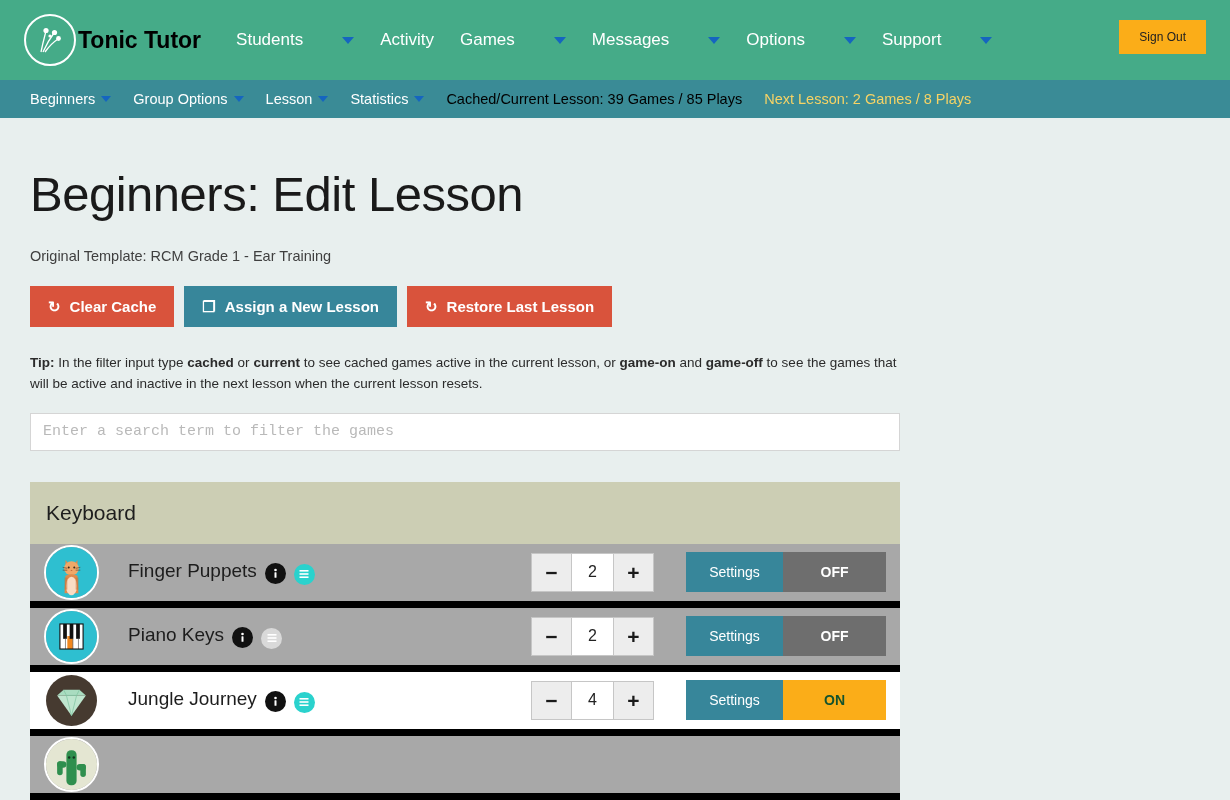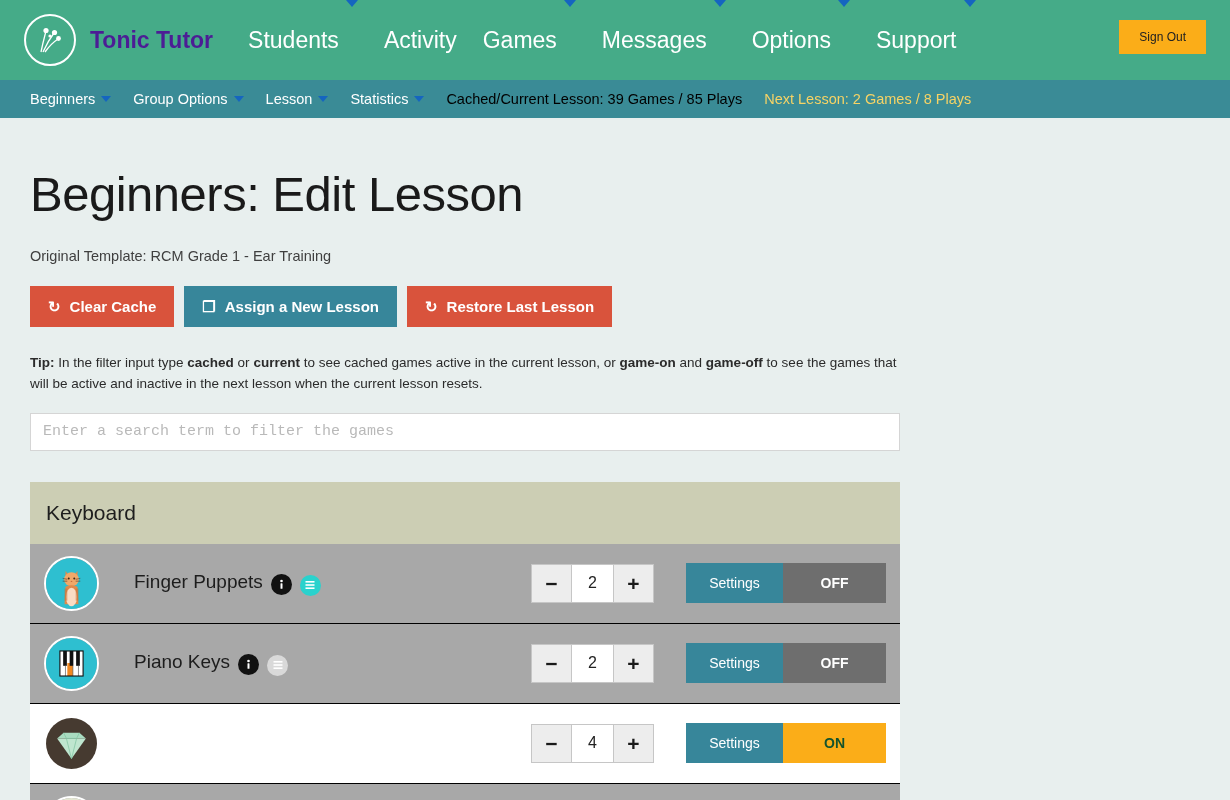--- a/index.html
+++ b/index.html
@@ -22,37 +22,38 @@
     position: relative;
   }
   .logo-mark {
     width: 52px; height: 52px;
     border-radius: 50%;
     border: 2px solid #ffffff;
     display: flex; align-items: center; justify-content: center;
     flex: 0 0 auto;
   }
   .brand {
-    color: #4c1d95;
+    color: #000000;
     font-size: 23px;
     font-weight: bold;
-    margin-left: 14px;
+    margin-left: 2px;
     margin-right: 22px;
     white-space: nowrap;
     text-align: center;
   }
   .nav-items { display: flex; align-items: center; }
   .nav-item {
     color: #ffffff;
-    font-size: 23px;
+    font-size: 17px;
     padding: 0 13px;
     white-space: nowrap;
-    display: flex; align-items: flex-start;
+    display: flex; align-items: center;
     cursor: pointer;
     line-height: 80px;
+    gap: 32px;
   }
   .caret {
     display: inline-block;
     width: 0; height: 0;
     margin-left: 7px;
     border-left: 6px solid transparent;
     border-right: 6px solid transparent;
     border-top: 7px solid #1565c0;
   }
   .signout {
@@ -150,24 +151,23 @@
   .panel { margin-top: 31px; width: 870px; }
   .panel-header {
     background: #ccceb4;
     padding: 19px 16px;
     font-size: 21px;
     color: #1e1e1e;
   }
   .game-row {
     display: flex;
     align-items: center;
-    height: 80px;
+    height: 64px;
     padding: 0 14px;
-    border-bottom: 1px solid #000000;
-    gap: 6px;
+    border-bottom: 7px solid #000000;
   }
   .game-row.off { background: #a8a8a8; }
   .game-row.on  { background: #ffffff; }
 
   .avatar {
     width: 55px; height: 55px;
     border-radius: 50%;
     border: 2px solid #ffffff;
     flex: 0 0 auto;
     overflow: hidden;
@@ -436,20 +436,34 @@
           <rect width="55" height="55" fill="#463a30"></rect>
           <path d="M12 22 L43 22 L27.5 44 Z" fill="#bfe6cf"></path>
           <path d="M12 22 L19 16 L36 16 L43 22 Z" fill="#a9dcc0"></path>
           <g stroke="#7fc5a2" stroke-width="0.8" fill="none">
             <path d="M19 16 L22 22 L27.5 44"></path>
             <path d="M36 16 L33 22 L27.5 44"></path>
             <path d="M22 22 L33 22"></path>
           </g>
         </svg>
       </div>
+      <div class="game-name">
+        <span>Jungle Journey</span><span class="icon-badge badge-info">
+            <svg width="13" height="13" viewBox="0 0 13 13">
+              <circle cx="6.5" cy="3" r="1.3" fill="#fff"></circle>
+              <rect x="5.5" y="5.2" width="2" height="5.6" rx="0.6" fill="#fff"></rect>
+            </svg>
+          </span><span class="icon-badge badge-list">
+            <svg width="12" height="12" viewBox="0 0 12 12">
+              <rect x="1.5" y="2" width="9" height="1.6" fill="#fff"></rect>
+              <rect x="1.5" y="5.2" width="9" height="1.6" fill="#fff"></rect>
+              <rect x="1.5" y="8.4" width="9" height="1.6" fill="#fff"></rect>
+            </svg>
+          </span>
+      </div>
       <div class="controls">
         <div class="stepper">
           <div class="step-btn">−</div>
           <div class="step-val">4</div>
           <div class="step-btn">+</div>
         </div>
         <button class="settings-btn">Settings</button>
         <button class="toggle-btn toggle-on">ON</button>
       </div>
     </div>

